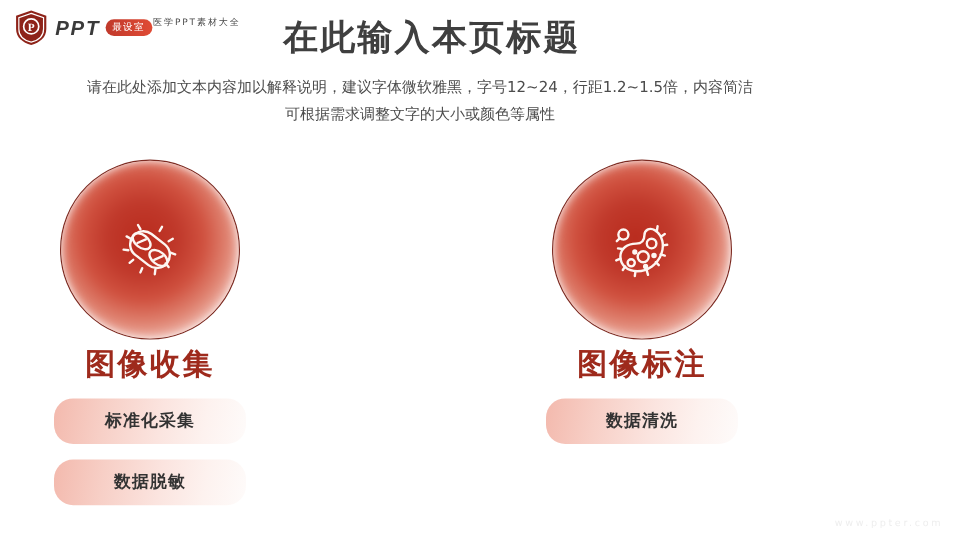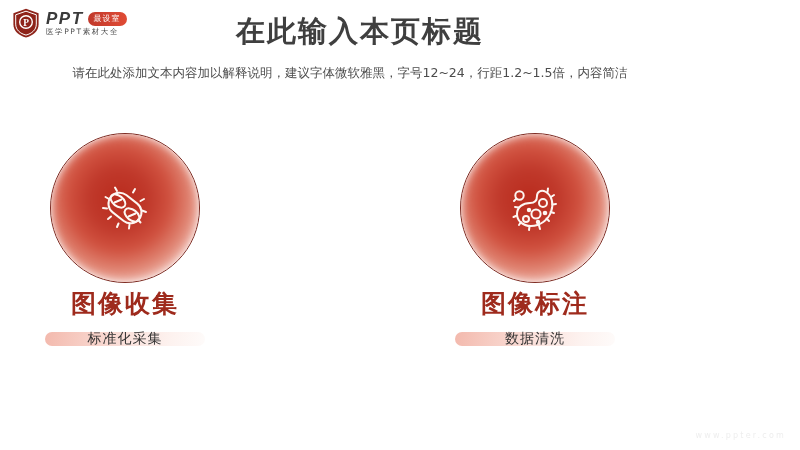--- a/index.html
+++ b/index.html
@@ -32,21 +32,21 @@
     gap: 6px;
   }
   .logo-shield {
     width: 28px;
     height: 30px;
     flex: 0 0 auto;
     display: block;
   }
   .logo-text-block {
     display: flex;
-    flex-direction: column;
+    flex-direction: row;
     justify-content: center;
     gap: 1px;
   }
   .logo-row1 {
     display: flex;
     align-items: center;
     gap: 4px;
   }
   .logo-ppt {
     font-family: "Liberation Sans", sans-serif;
@@ -169,31 +169,32 @@
     font-size: 25px;
     font-weight: bold;
     color: #9e2a1c;
     letter-spacing: 2px;
     line-height: 1.2;
   }
 
   .pill {
     margin-top: 13px;
     width: 160px;
-    height: 14px;
+    height: 38px;
     border-radius: 16px;
     background: linear-gradient(100deg, #f3b9ad 0%, #f7cfc6 26%, #fbe4df 55%, #fdf2ef 78%, #fefbfa 100%);
     display: flex;
     align-items: center;
     justify-content: center;
     font-family: "DejaVu Sans", sans-serif;
     font-size: 14px;
     color: #333333;
     letter-spacing: 1px;
     box-sizing: border-box;
+    font-weight: bold;
   }
 
   .watermark {
     position: absolute;
     right: 14px;
     bottom: 10px;
     font-family: "DejaVu Sans", sans-serif;
     font-size: 8px;
     letter-spacing: 2.2px;
     color: #eeeeee;
@@ -216,20 +217,21 @@
         <span class="logo-ppt">PPT</span>
         <span class="logo-badge">最设室</span>
       </div>
       <div class="logo-sub">医学PPT素材大全</div>
     </div>
   </div>
 
   <div class="title">在此输入本页标题</div>
   <div class="subtitle">
     <div>请在此处添加文本内容加以解释说明，建议字体微软雅黑，字号12~24，行距1.2~1.5倍，内容简洁</div>
+    <div>可根据需求调整文字的大小或颜色等属性</div>
   </div>
 
   <div class="columns">
 
     <div class="column">
       <div class="circle">
         <div class="circle-fill"></div>
         <div class="circle-icon">
           <svg viewBox="0 0 66 66">
             <g fill="none" stroke="#fdf6f2" stroke-width="2" stroke-linecap="round" stroke-linejoin="round">
@@ -251,20 +253,21 @@
               <line x1="48.5" y1="47.5" x2="46" y2="44.5"></line>
               <line x1="54" y1="37" x2="50" y2="35.5"></line>
               <line x1="52" y1="24" x2="48.5" y2="26"></line>
               <line x1="43" y1="14" x2="41" y2="17.5"></line>
             </g>
           </svg>
         </div>
       </div>
       <div class="col-heading">图像收集</div>
       <div class="pill">标准化采集</div>
+      <div class="pill">数据脱敏</div>
     </div>
 
     <div class="column">
       <div class="circle">
         <div class="circle-fill"></div>
         <div class="circle-icon">
           <svg viewBox="0 0 66 66">
             <g fill="none" stroke="#fdf6f2" stroke-width="2" stroke-linecap="round" stroke-linejoin="round">
 
               <path d="M44 17

